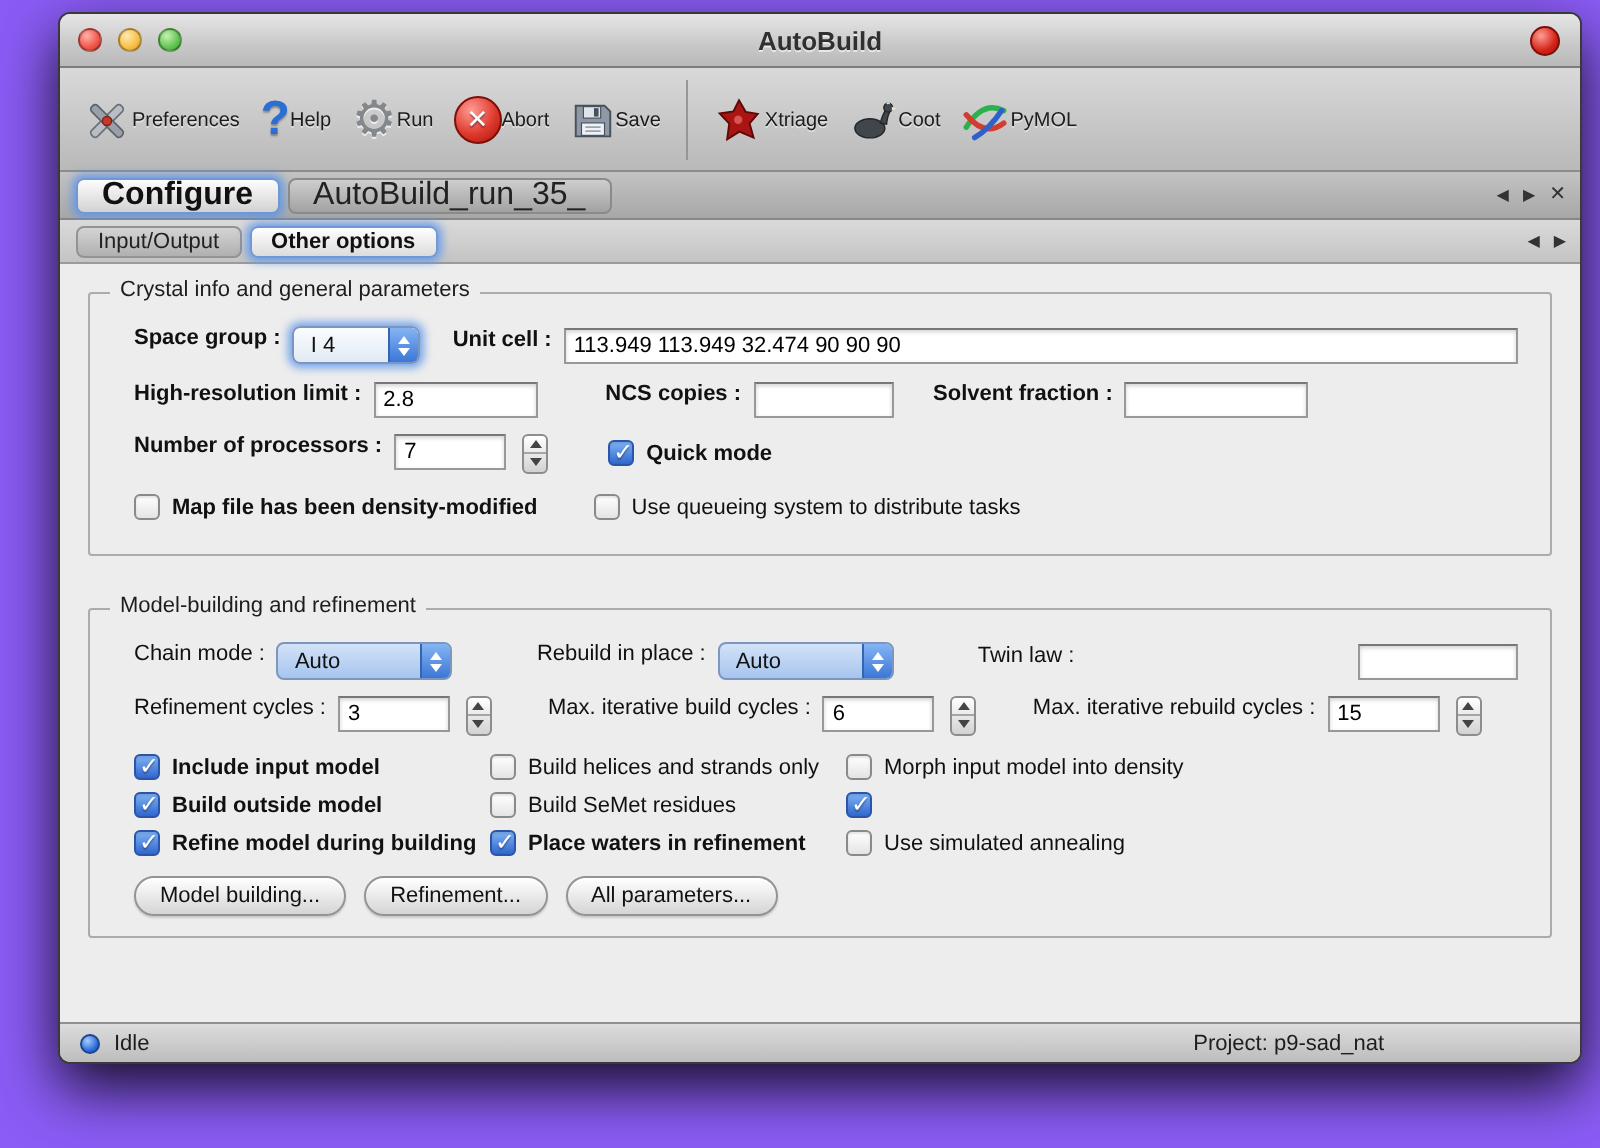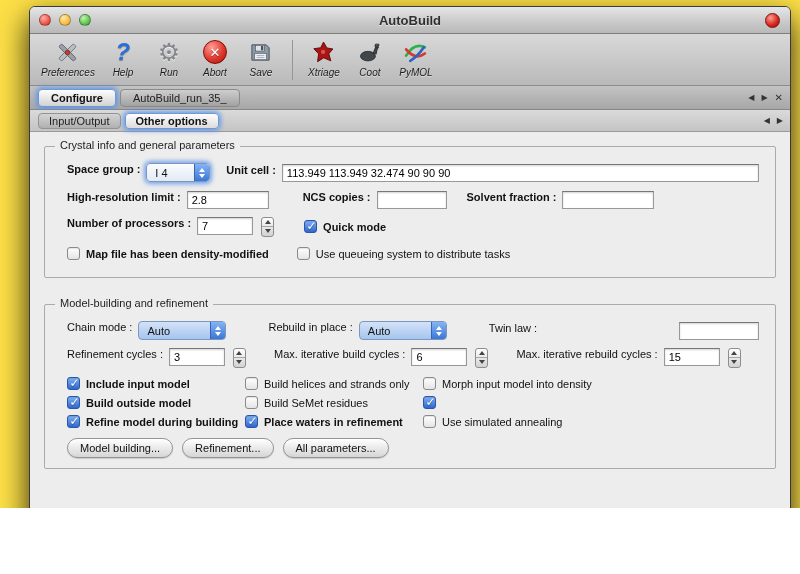--- a/index.html
+++ b/index.html
@@ -1,17 +1,17 @@
 <!DOCTYPE html>
 <html><head>
 <meta charset="utf-8">
 <style>
   * { margin:0; padding:0; box-sizing:border-box; }
   body { font-family:"Liberation Sans","DejaVu Sans",sans-serif; }
-  .stage { position:relative; width:800px; height:508px; background:#fde047; overflow:hidden; }
+  .stage { position:relative; width:800px; height:574px; background:#8b5cf6; overflow:hidden; }
   .window {
     position:absolute; left:29px; top:6px; width:762px; height:526px;
     border-radius:6px; overflow:hidden; background:#ededed;
     box-shadow:0 12px 30px rgba(0,0,0,.85); display:flex; flex-direction:column;
     border:1px solid #3a3a3a;
   }
 
   
   .titlebar {
     height:27px; flex:0 0 27px; position:relative;
@@ -34,22 +34,22 @@
     border:1px solid #7c0f07; position:relative; z-index:2;
   }
 
   
   .toolbar {
     height:52px; flex:0 0 52px; display:flex; align-items:stretch;
     background:linear-gradient(#d9d9d9,#b9b9b9);
     border-bottom:1px solid #8c8c8c; padding:2px 4px 1px 6px;
   }
   .tbitem {
-    display:flex; flex-direction:column; align-items:center; justify-content:flex-start;
-    min-width:46px; padding:2px 5px; border-radius:4px; cursor:default;font-style:italic;
+    display:flex; flex-direction:row; align-items:center; justify-content:center;
+    min-width:46px; padding:2px 5px; border-radius:4px; cursor:default;
   }
   .tbicon { height:28px; display:flex; align-items:center; justify-content:center; }
   .tblabel { font-size:10px; color:#1c1c1c; margin-top:1px; text-shadow:0 1px 0 rgba(255,255,255,.45); }
   .tbsep { width:1px; background:#969696; margin:4px 8px; }
   .help-glyph::before { content:"?"; }
   .help-glyph { font-size:24px; font-weight:bold; color:#2a6fd6; text-shadow:0 1px 1px rgba(0,0,0,.35); line-height:1; }
   .gear-glyph::before { content:"⚙"; }
   .gear-glyph { font-size:25px; color:#84878c; text-shadow:0 1px 0 rgba(255,255,255,.7); line-height:1; }
   .abort-circle {
     width:24px; height:24px; border-radius:50%;
@@ -60,21 +60,21 @@
   .abort-circle::before { content:"✕"; text-shadow:0 1px 1px rgba(0,0,0,.4); }
 
   
   .tabrow1 {
     height:24px; flex:0 0 24px; position:relative; display:flex; align-items:center;
     background:linear-gradient(#c3c3c3,#a7a7a7); border-bottom:1px solid #878787;
     padding-left:8px; gap:4px;
   }
   .tab {
     height:18px; display:inline-flex; align-items:center; padding:0 12px;
-    font-size:11px; color:#222; border-radius:4px;
+    font-size:16px; color:#222; border-radius:4px;
     background:linear-gradient(#cecece,#a2a2a2); border:1px solid #8a8a8a;
   }
   .tab.selected {
     background:linear-gradient(#fdfdfd,#d2d2d2); border:1px solid #6f98d6;
     box-shadow:0 0 4px 2px rgba(88,148,235,.8); font-weight:bold; color:#111;
   }
   .tabrow2 {
     height:22px; flex:0 0 22px; position:relative; display:flex; align-items:center;
     background:linear-gradient(#dadada,#c4c4c4); border-bottom:1px solid #9b9b9b;
     padding-left:8px; gap:4px;

